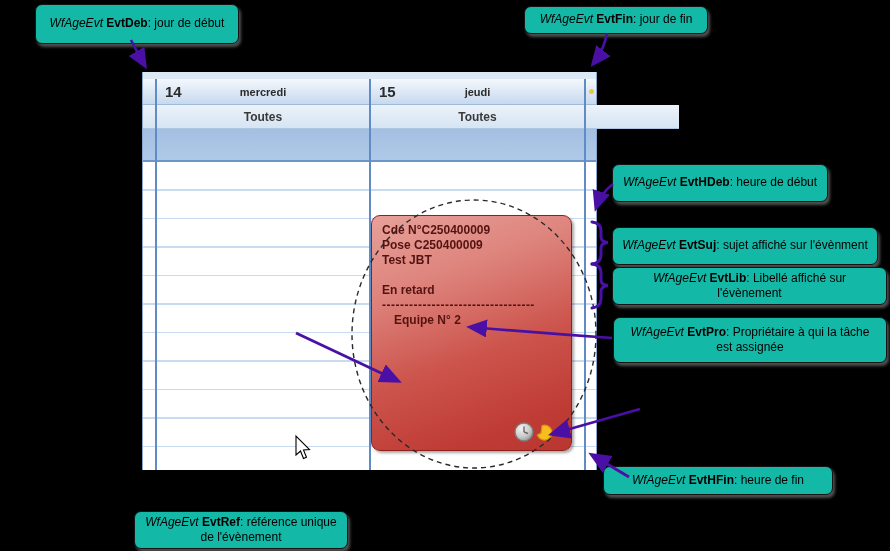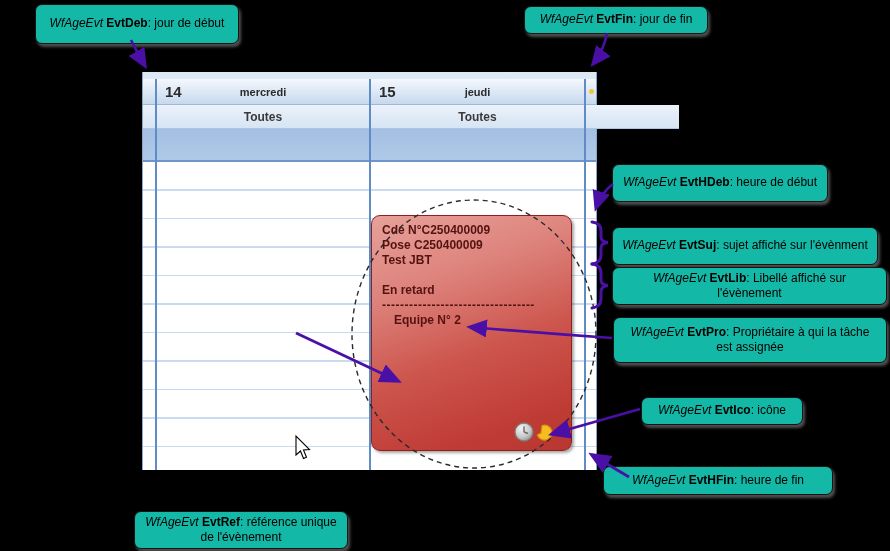--- a/index.html
+++ b/index.html
@@ -128,23 +128,20 @@
   </div>
 
   <div class="callout" style="left:612px;top:267px;width:259px;height:32px;">
     <span class="inner"><span class="it">WfAgeEvt</span> <span class="fld">EvtLib</span><span>: Libellé affiché sur l'évènement</span></span>
   </div>
 
   <div class="callout" style="left:613px;top:317px;width:258px;height:40px;justify-content:flex-end;">
     <span class="inner"><span class="it">WfAgeEvt</span> <span class="fld">EvtPro</span><span>: Propriétaire à qui la tâche est assignée</span></span>
   </div>
 
-  <div class="callout" style="left:641px;top:397px;width:146px;height:22px;">
-    <span class="inner"><span class="it">WfAgeEvt</span> <span class="fld">EvtIco</span><span>: icône</span></span>
-  </div>
 
   <div class="callout" style="left:603px;top:466px;width:214px;height:23px;">
     <span class="inner"><span class="it">WfAgeEvt</span> <span class="fld">EvtHFin</span><span>: heure de fin</span></span>
   </div>
 
 
   <div class="callout" style="left:134px;top:511px;width:198px;height:32px;">
     <span class="inner"><span class="it">WfAgeEvt</span> <span class="fld">EvtRef</span><span>: référence unique de l'évènement</span></span>
   </div>
 

